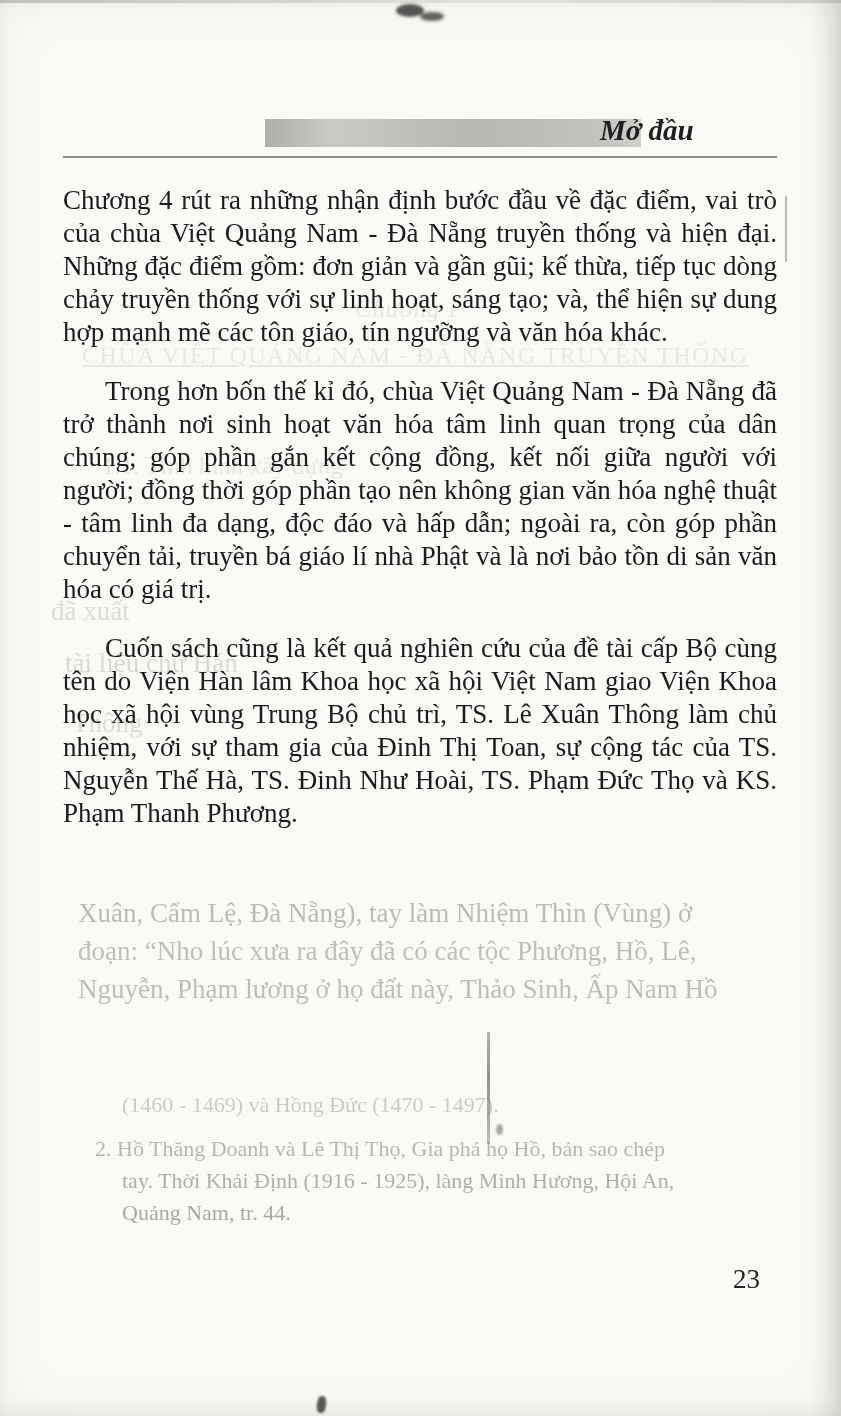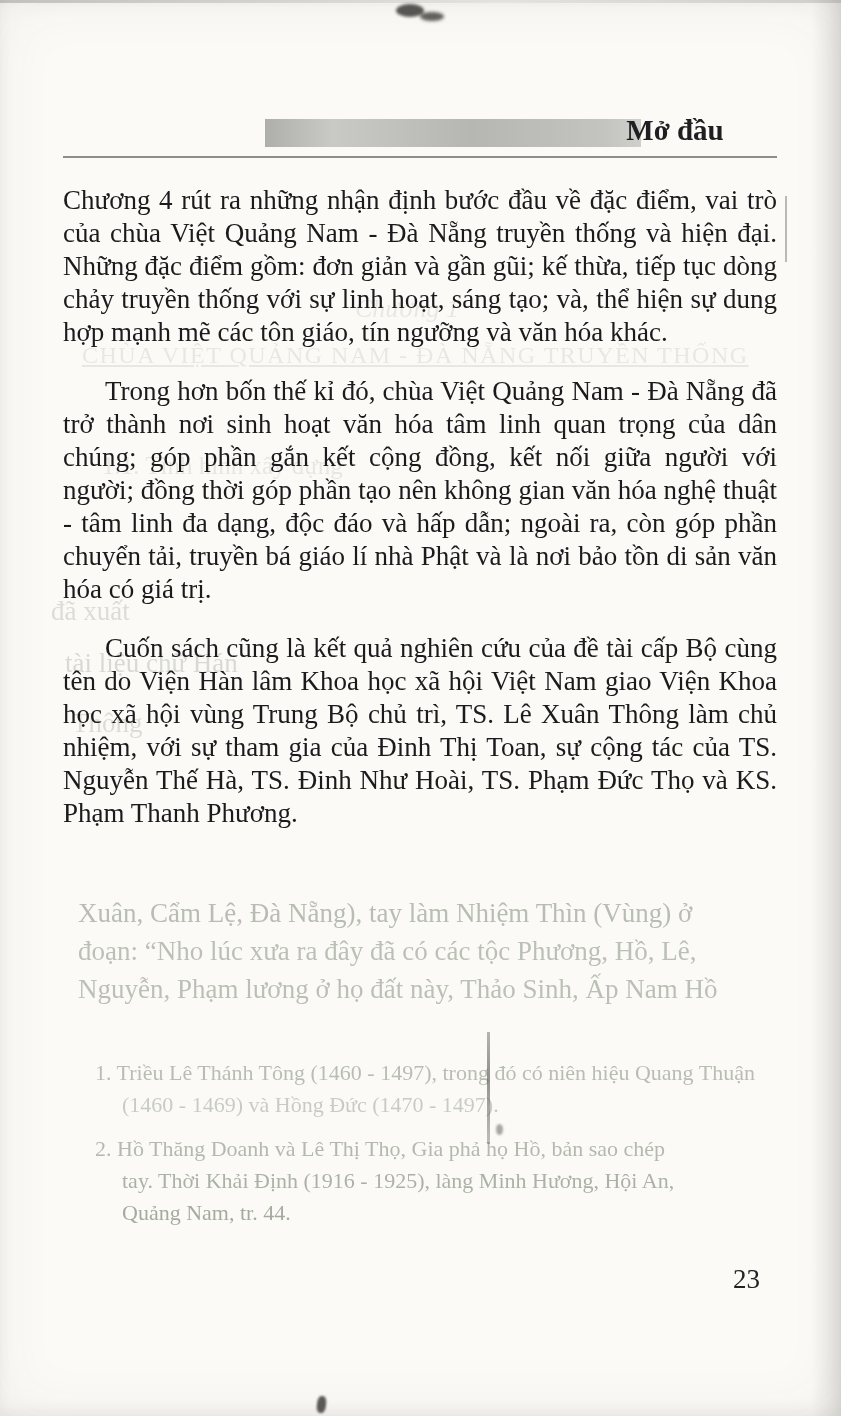--- a/index.html
+++ b/index.html
@@ -21,21 +21,22 @@
   .header-bar {
     position: absolute;
     left: 265px; top: 119px;
     width: 376px; height: 28px;
     background: linear-gradient(to right, #aeaeaa, #c9c9c5 18%, #b6b6b2 55%, #c3c3bf 90%, #cfcfcb);
   }
   .header-title {
     position: absolute;
     left: 600px; top: 114px;
     width: 150px;
-    text-align: center;
+    text-align: left;
+    font-style: italic;
     font-weight: bold;
     font-size: 29px;
     color: #1f1f21;
   }
   .rule {
     position: absolute;
     left: 63px; top: 156px;
     width: 714px; height: 2px;
     background: #8d8d89;
   }
@@ -156,21 +157,20 @@
   <div class="bleed" style="left:355px; top:294px; font-size:26px; opacity:.12;font-style:italic;">Chương 1</div>
   <div class="bleed caps" style="left:82px; top:342px; font-size:24px; opacity:.12;text-decoration:underline;">CHÙA VIỆT QUẢNG NAM - ĐÀ NẴNG TRUYỀN THỐNG</div>
   <div class="bleed" style="left:102px; top:452px; font-size:25px; opacity:.13;">1.1. Tình hình xây dựng</div>
   <div class="bleed" style="left:51px; top:596px; opacity:.2;">đã xuất</div>
   <div class="bleed" style="left:65px; top:648px; opacity:.22;">tài liệu chữ Hán</div>
   <div class="bleed" style="left:72px; top:668px; opacity:.2;margin-top:40px;">Thông</div>
   <div class="bleed" style="left:78px; top:898px; opacity:.42;">Xuân, Cẩm Lệ, Đà Nẵng), tay làm Nhiệm Thìn (Vùng) ở</div>
   <div class="bleed" style="left:78px; top:936px; opacity:.4;">đoạn: “Nho lúc xưa ra đây đã có các tộc Phương, Hồ, Lê,</div>
   <div class="bleed" style="left:78px; top:974px; opacity:.4;">Nguyễn, Phạm lương ở họ đất này, Thảo Sinh, Ấp Nam Hồ</div>
 
-  <div class="bleed footnote" style="left:95px; top:1060px; opacity:.42;">1. Triều Lê Thánh Tông (1460 - 1497), trong đó có niên hiệu Quang Thuận</div>
   <div class="bleed footnote" style="left:122px; top:1092px; opacity:.32;">(1460 - 1469) và Hồng Đức (1470 - 1497).</div>
   <div class="bleed footnote" style="left:95px; top:1136px; opacity:.45;">2. Hồ Thăng Doanh và Lê Thị Thọ, Gia phả họ Hồ, bản sao chép</div>
   <div class="bleed footnote" style="left:122px; top:1168px; opacity:.5;">tay. Thời Khải Định (1916 - 1925), làng Minh Hương, Hội An,</div>
   <div class="bleed footnote" style="left:122px; top:1200px; opacity:.55;">Quảng Nam, tr. 44.</div>
 
   <div class="body-text">
     <p>Chương 4 rút ra những nhận định bước đầu về đặc điểm, vai trò của chùa Việt Quảng Nam - Đà Nẵng truyền thống và hiện đại. Những đặc điểm gồm: đơn giản và gần gũi; kế thừa, tiếp tục dòng chảy truyền thống với sự linh hoạt, sáng tạo; và, thể hiện sự dung hợp mạnh mẽ các tôn giáo, tín ngưỡng và văn hóa khác.</p>
     <p class="indent">Trong hơn bốn thế kỉ đó, chùa Việt Quảng Nam - Đà Nẵng đã trở thành nơi sinh hoạt văn hóa tâm linh quan trọng của dân chúng; góp phần gắn kết cộng đồng, kết nối giữa người với người; đồng thời góp phần tạo nên không gian văn hóa nghệ thuật - tâm linh đa dạng, độc đáo và hấp dẫn; ngoài ra, còn góp phần chuyển tải, truyền bá giáo lí nhà Phật và là nơi bảo tồn di sản văn hóa có giá trị.</p>
     <p class="indent">Cuốn sách cũng là kết quả nghiên cứu của đề tài cấp Bộ cùng tên do Viện Hàn lâm Khoa học xã hội Việt Nam giao Viện Khoa học xã hội vùng Trung Bộ chủ trì, TS. Lê Xuân Thông làm chủ nhiệm, với sự tham gia của Đinh Thị Toan, sự cộng tác của TS. Nguyễn Thế Hà, TS. Đinh Như Hoài, TS. Phạm Đức Thọ và KS. Phạm Thanh Phương.</p>
   </div>

